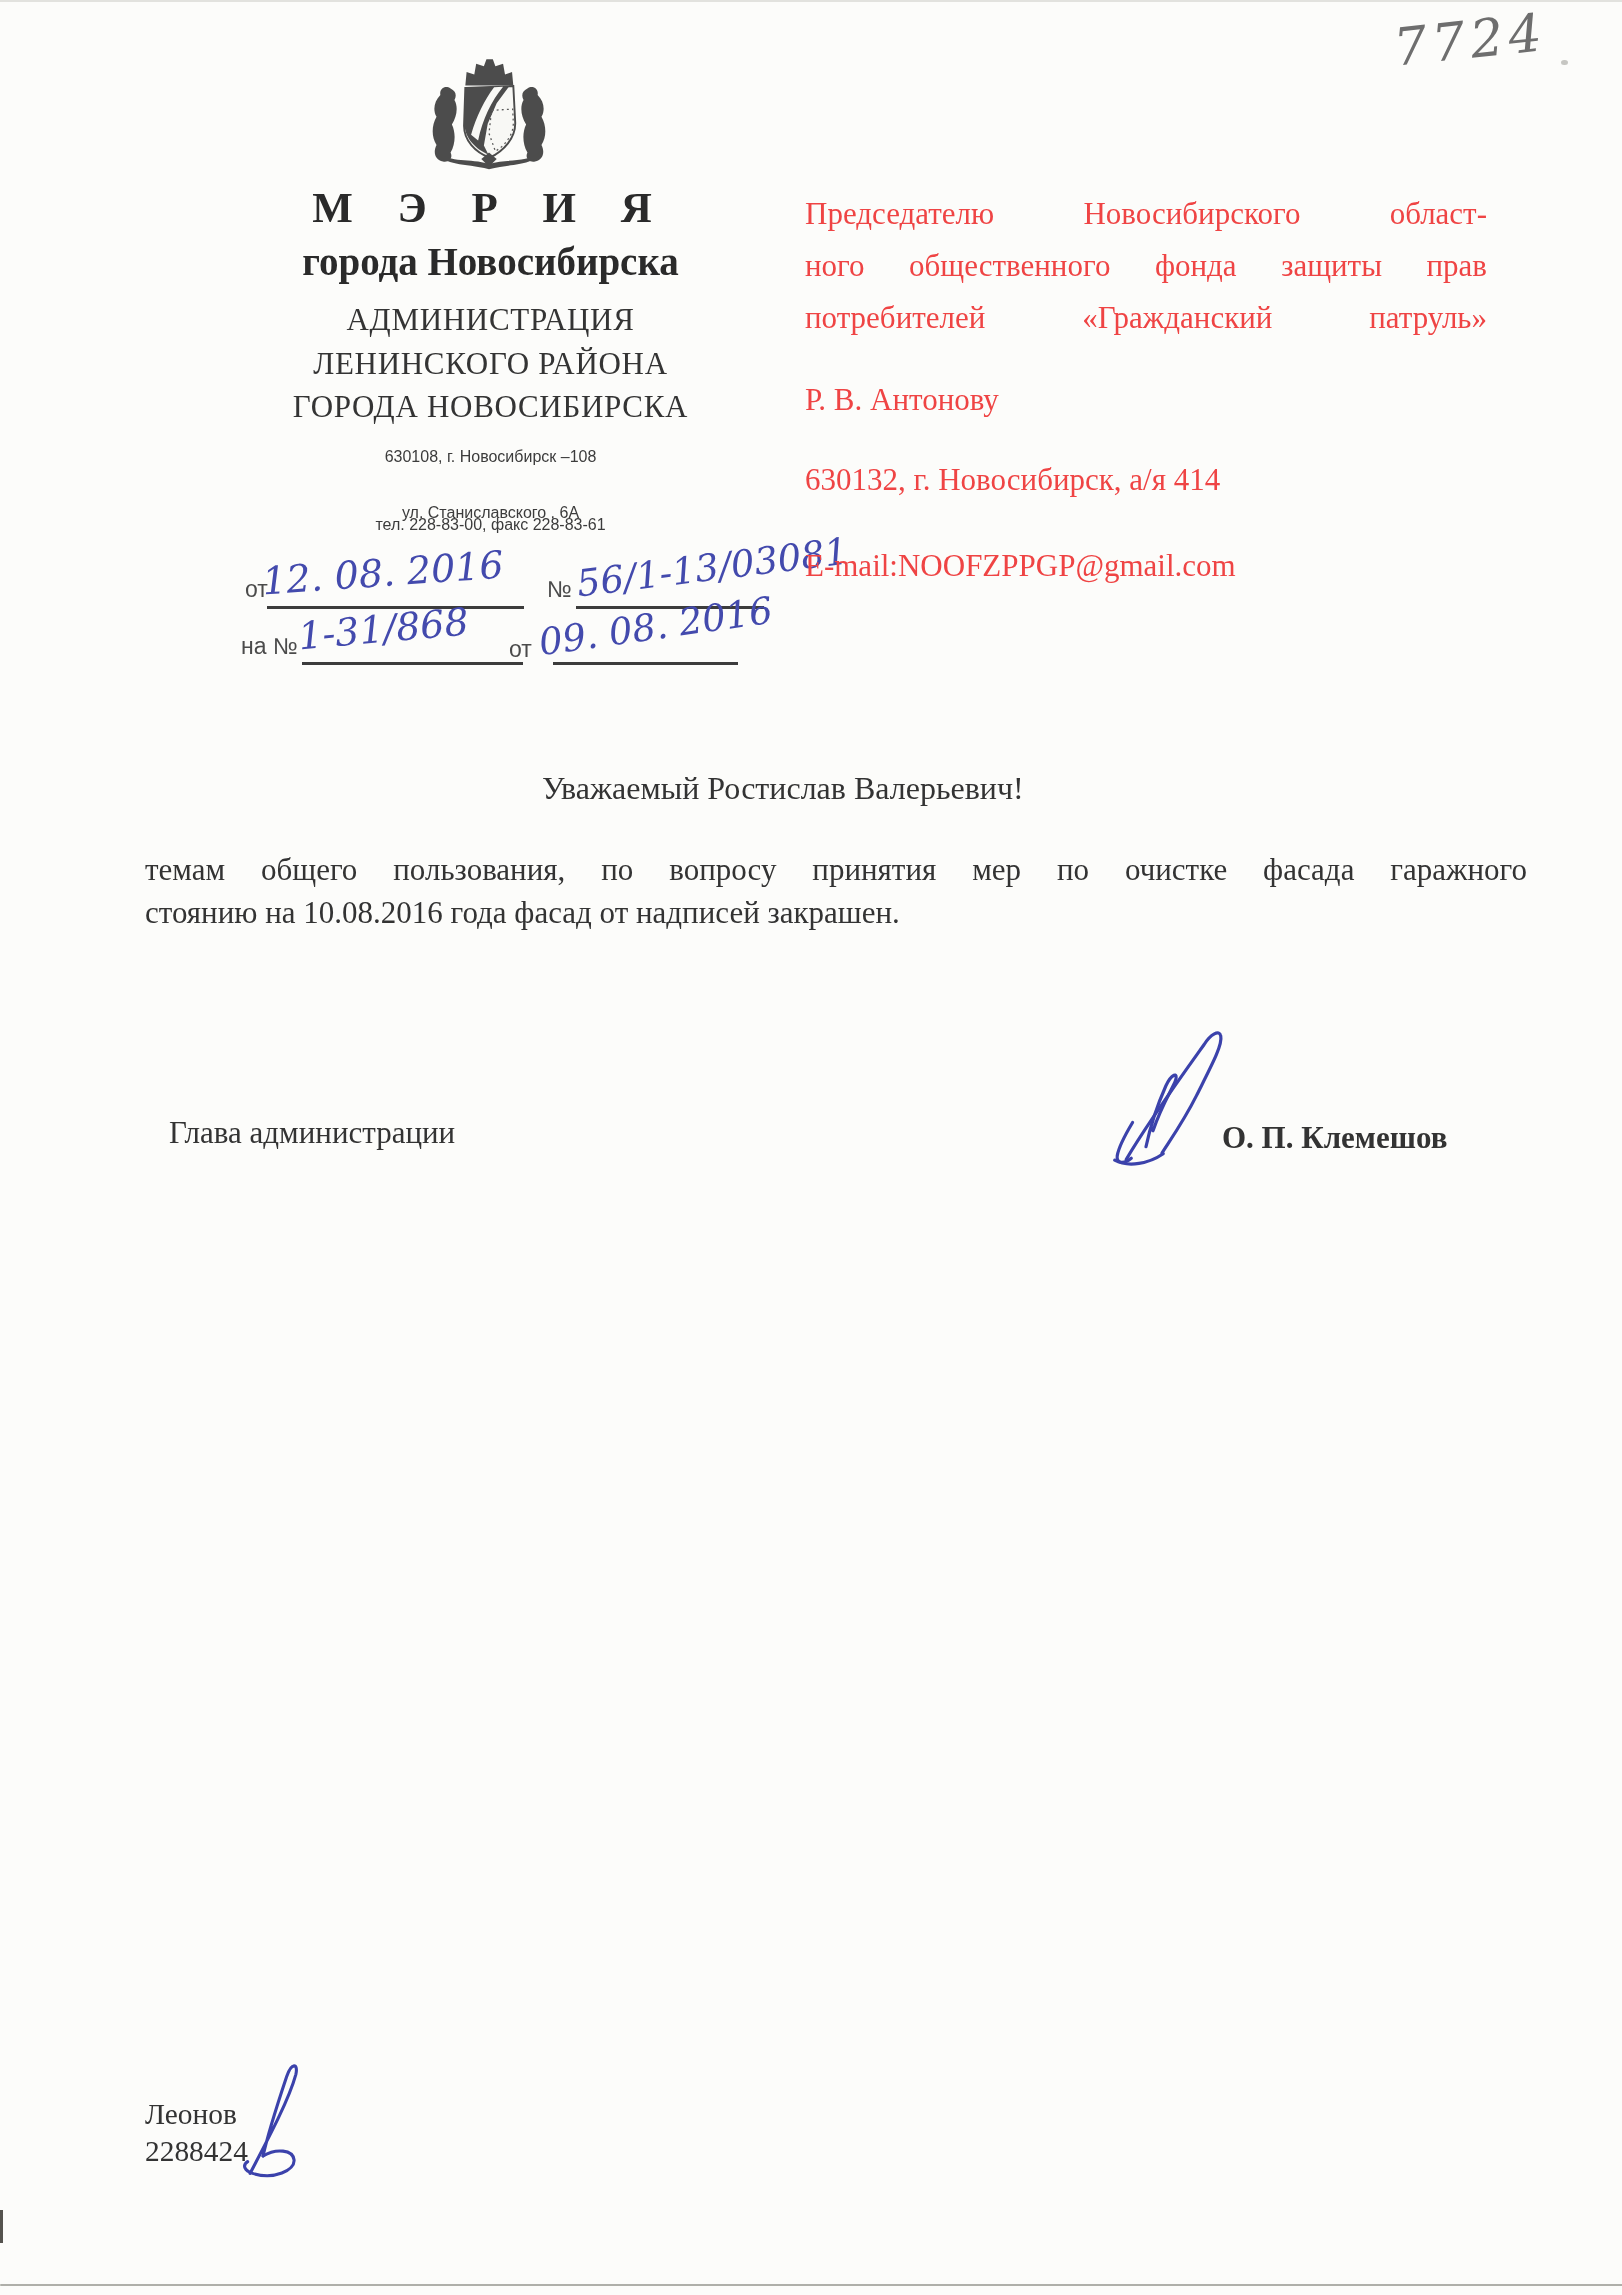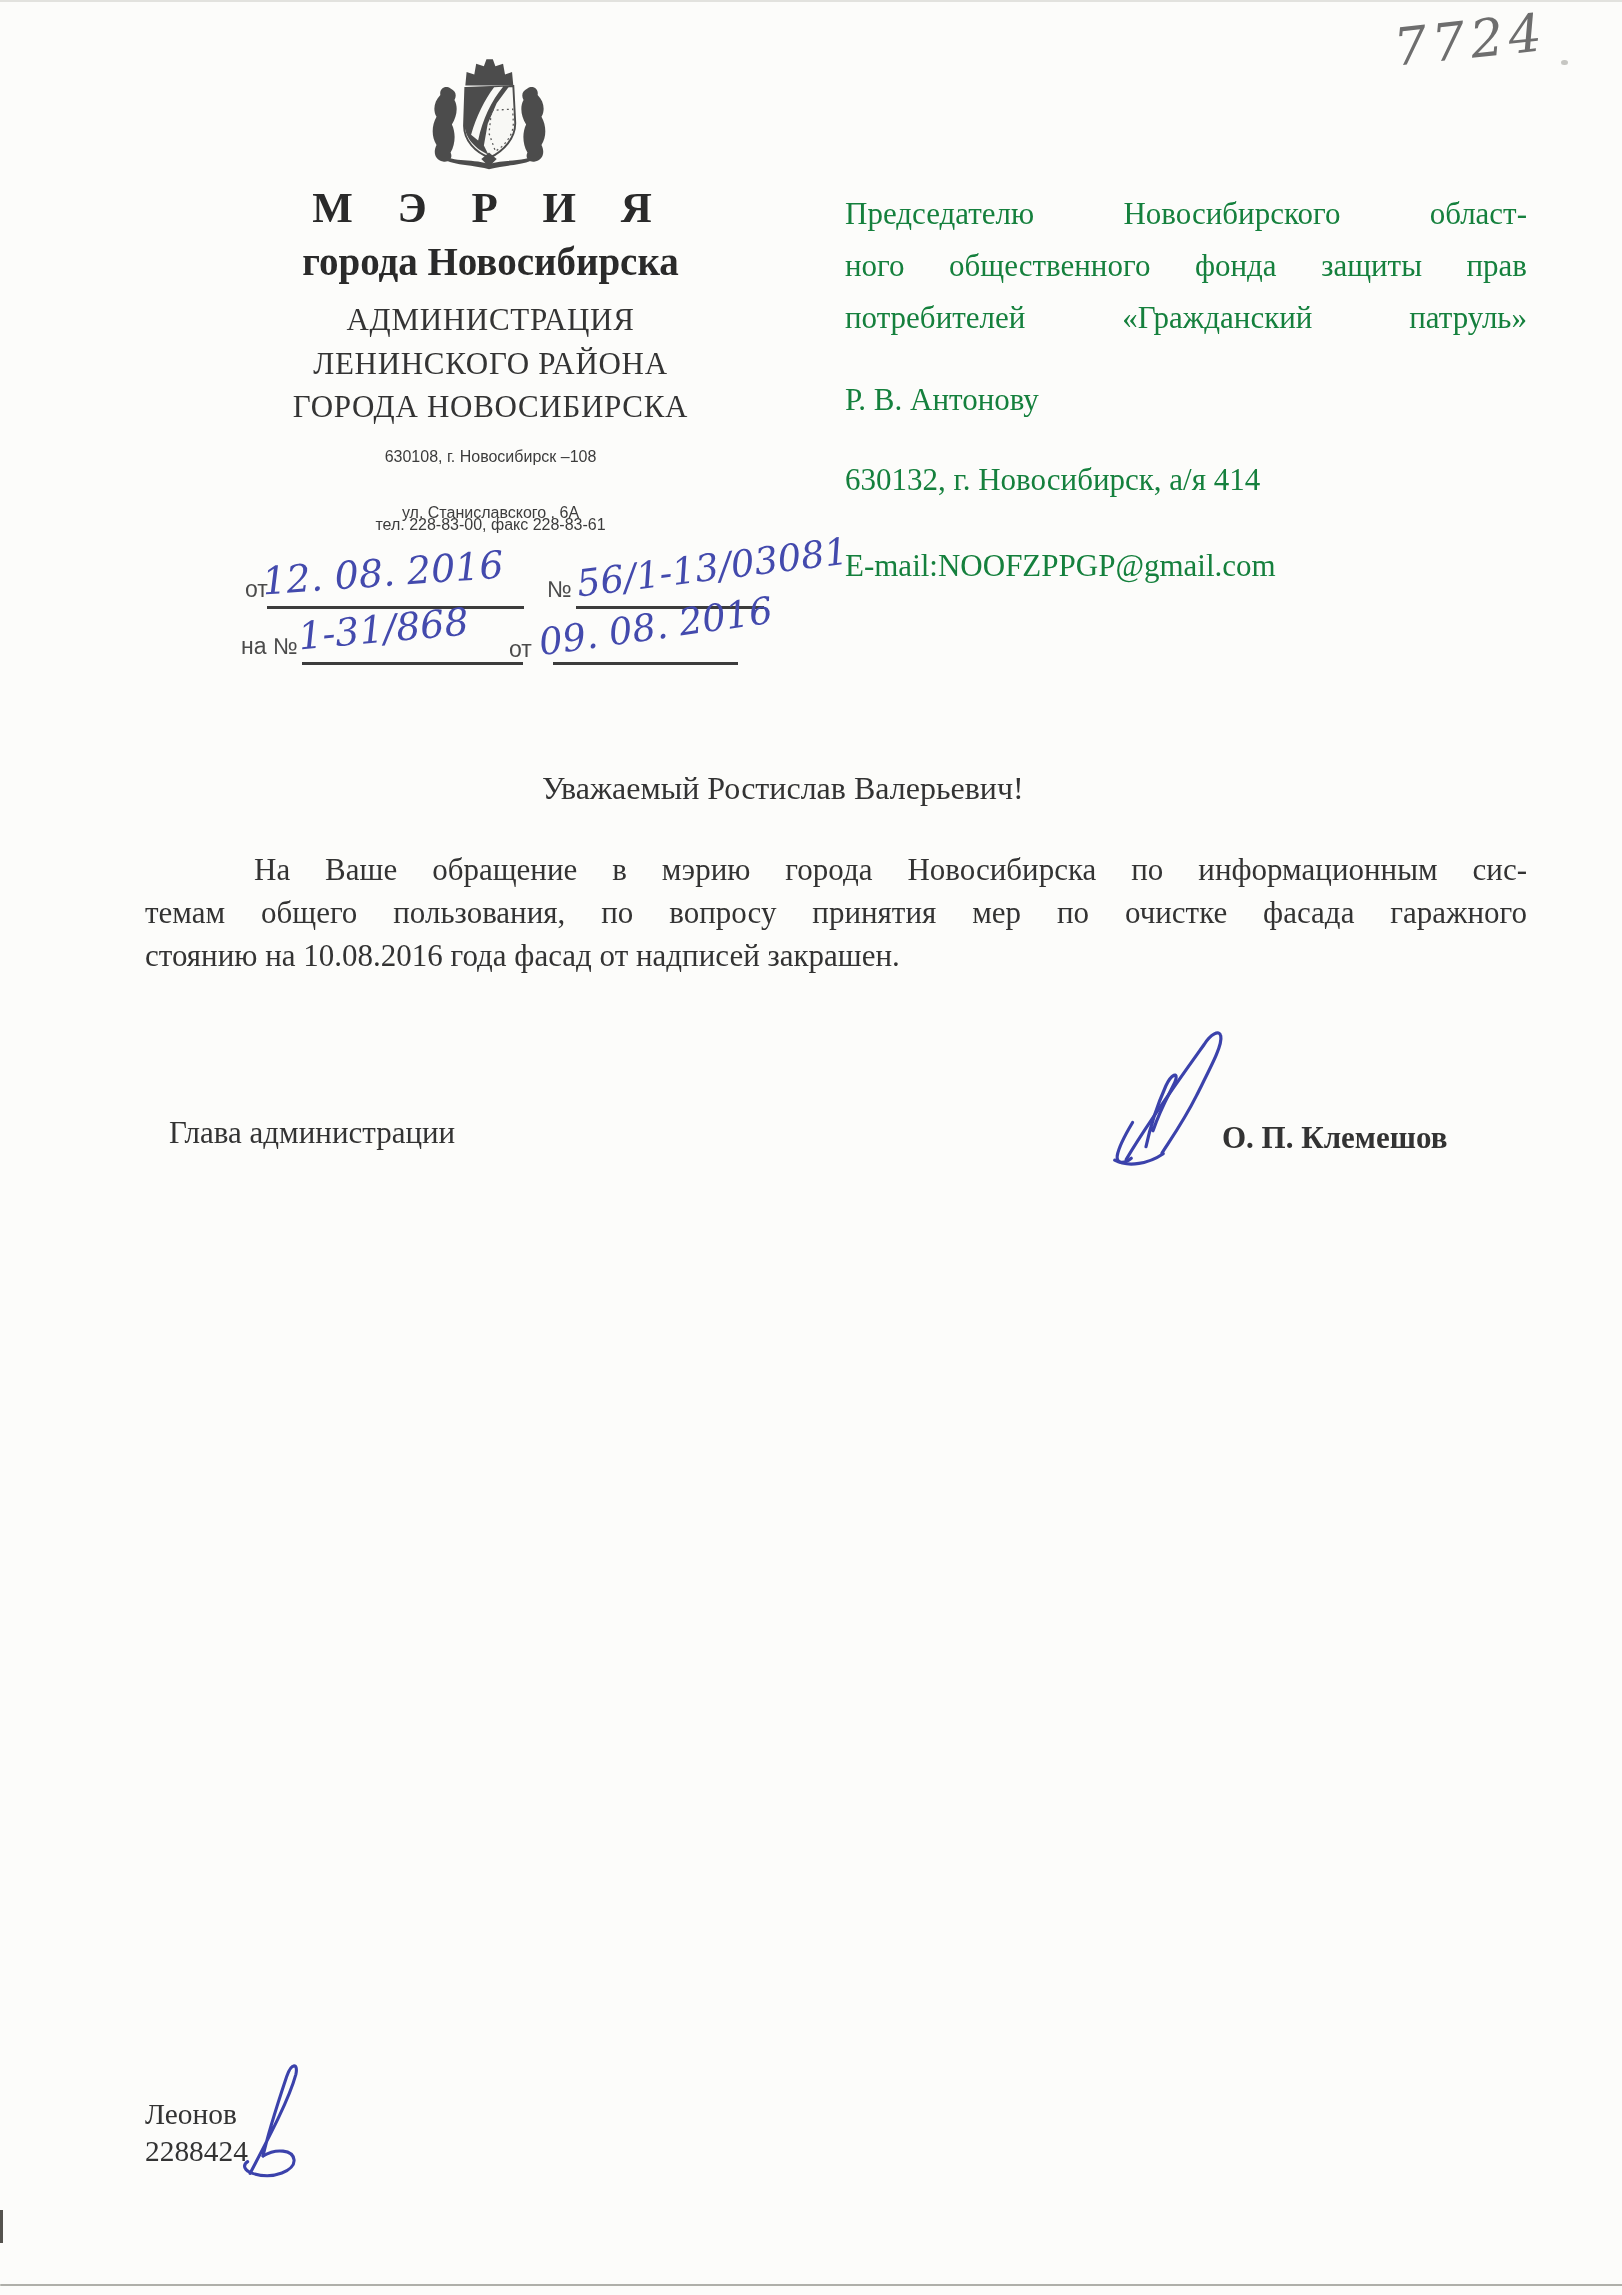--- a/index.html
+++ b/index.html
@@ -34,21 +34,21 @@
   .lh-org-city{ top:239px; font-size:39px; font-weight:bold; color:#2a2a2a; }
   .lh-line{ font-size:31px; color:#343434; letter-spacing:0.7px; }
   .lh-addr{ font-family:"Liberation Sans", sans-serif; font-size:16px; color:#3c3c3c; }
 
   .ref-label{
     position:absolute; font-family:"Liberation Sans", sans-serif;
     font-size:23px; color:#4b4b4b; white-space:nowrap;
   }
 
   
-  .rc{ left:845px; width:682px; font-size:31px; color:#15803d; }
+  .rc{ left:805px; width:682px; font-size:31px; color:#ef4444; }
   .just{ text-align:justify; text-align-last:justify; }
 
   
   .salutation{ left:542px; top:770px; font-size:32px; }
   .body-par{ left:145px; top:848px; width:1382px; font-size:31px; line-height:43px; }
   .body-line{ text-align:justify; text-align-last:justify; }
   .body-line.first{ text-indent:109px; }
   .body-line.last{ text-align-last:left; }
 
   .sig-title{ left:145px; top:1115px; font-size:31px;margin-left:24px; }
@@ -125,21 +125,20 @@
   <div class="abs rc just" style="top:196px;">Председателю Новосибирского област-</div>
   <div class="abs rc just" style="top:248px;">ного общественного фонда защиты прав</div>
   <div class="abs rc just" style="top:300px;">потребителей «Гражданский патруль»</div>
   <div class="abs rc" style="top:382px;">Р. В. Антонову</div>
   <div class="abs rc" style="top:462px;">630132, г. Новосибирск, а/я 414</div>
   <div class="abs rc" style="top:548px;">E-mail:NOOFZPPGP@gmail.com</div>
 
   <div class="abs salutation">Уважаемый Ростислав Валерьевич!</div>
 
   <div class="abs body-par">
-    <div class="body-line first">На Ваше обращение в мэрию города Новосибирска по информационным сис-</div>
     <div class="body-line">темам общего пользования,  по вопросу принятия мер по очистке фасада гаражного</div>
     <div class="body-line last">стоянию на 10.08.2016 года фасад от надписей закрашен.</div>
   </div>
 
   <div class="abs sig-title">Глава администрации</div>
   <div class="abs" style="left:1107px; top:1025px;">
     <svg width="147" height="154" viewBox="0 0 230 240">
       <g fill="none" stroke="#3b42ab" stroke-width="5" stroke-linecap="round">
         <path d="M30,210 C62,155 122,72 152,30 C162,14 176,6 178,17 C181,31 163,64 140,110 C121,148 100,178 86,200"></path>
         <path d="M72,165 C86,124 102,100 107,87 C112,72 101,76 92,95 C80,122 67,162 61,190"></path>

